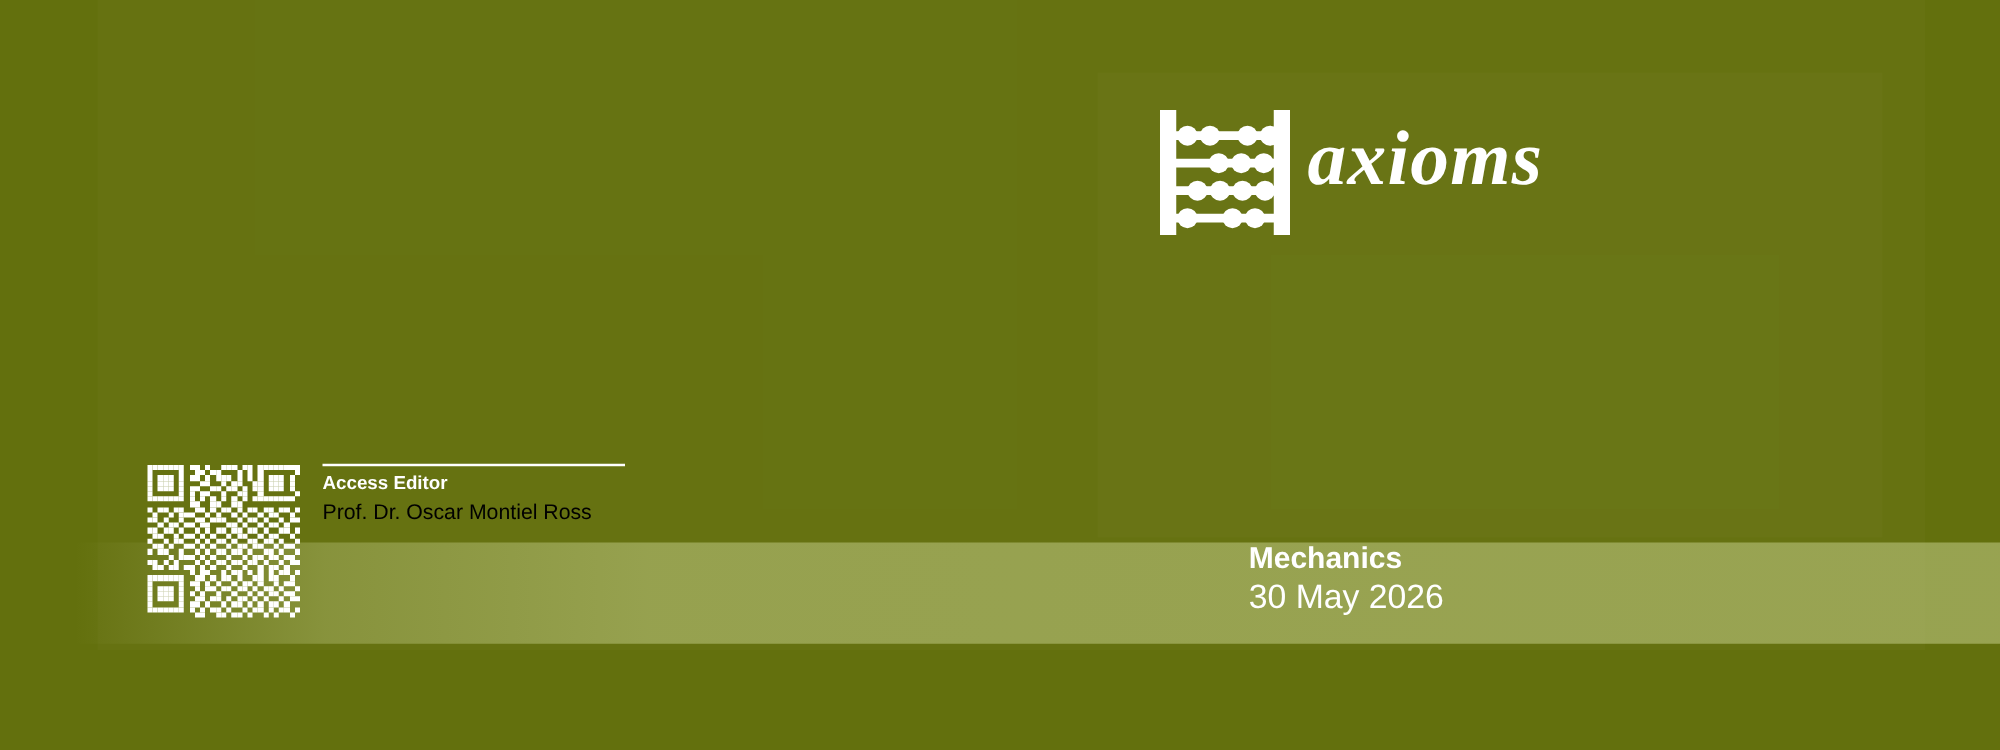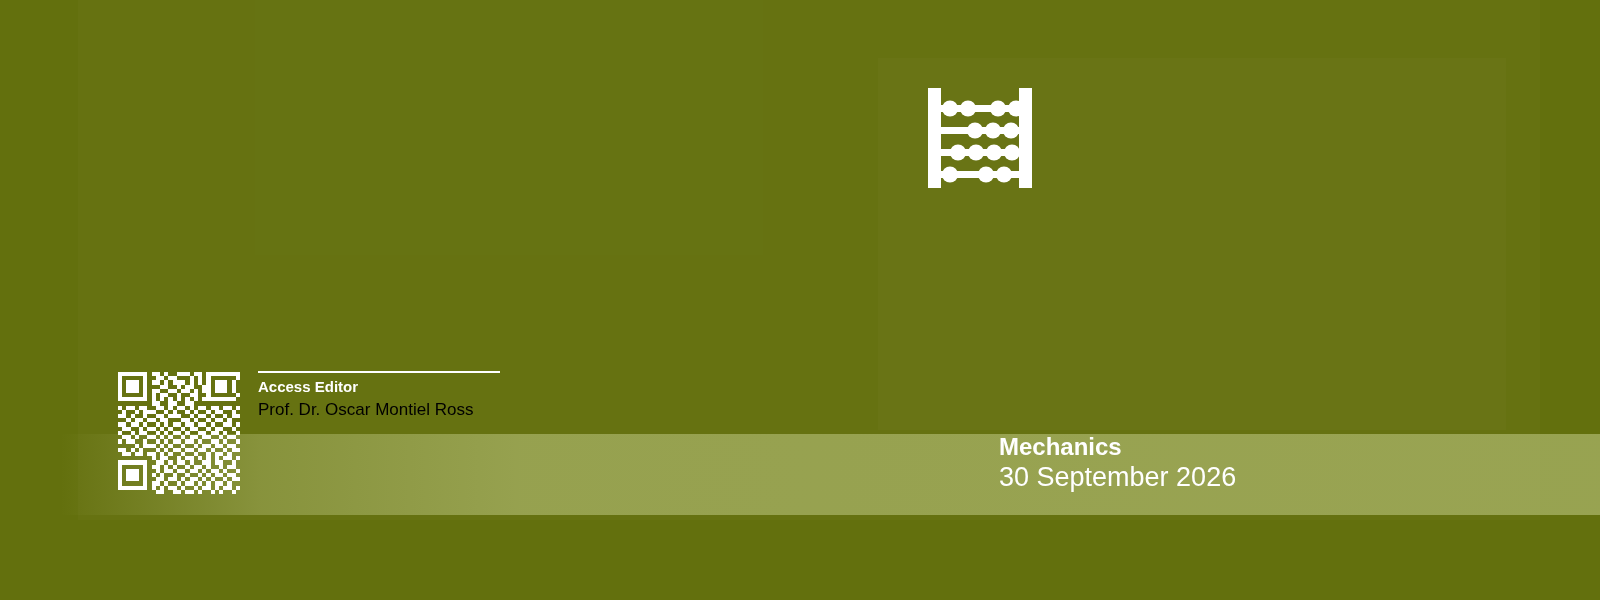--- a/index.html
+++ b/index.html
@@ -949,18 +949,19 @@
           <circle cx="48" cy="64.5" r="8"></circle>
         <circle cx="66" cy="64.5" r="8"></circle>
           <circle cx="84" cy="64.5" r="8"></circle>
         <circle cx="22" cy="86.5" r="8"></circle>
           <circle cx="58" cy="86.5" r="8"></circle>
         <circle cx="76" cy="86.5" r="8"></circle>
       </g>
     </svg>
   </div>
 
+  <div class="wordmark">axioms</div>
 
 
   <div class="dl-label">Mechanics</div>
-  <div class="dl-date">30 September 2026</div>
+  <div class="dl-date">30 May 2026</div>
 
 </div>
 
 </body></html>

